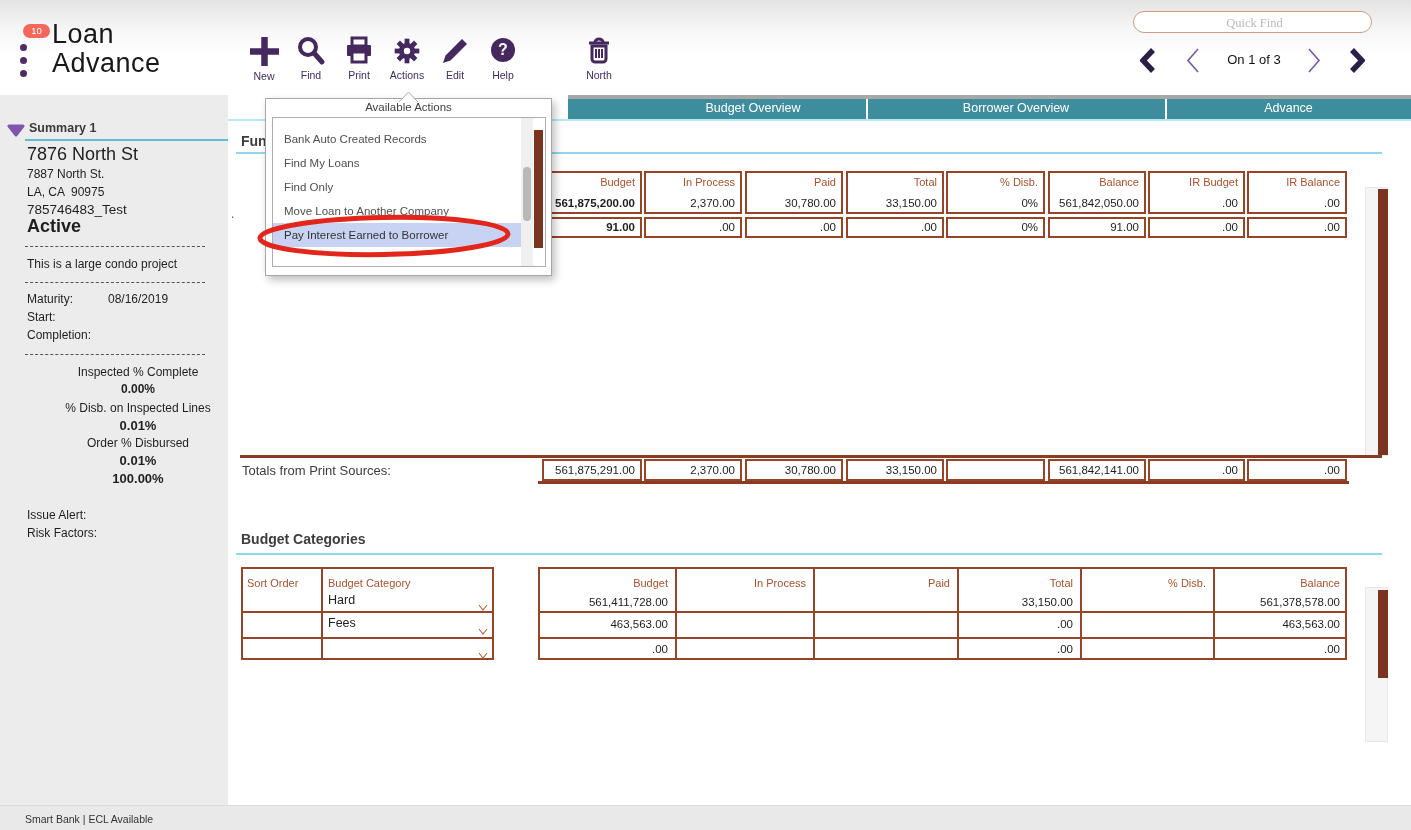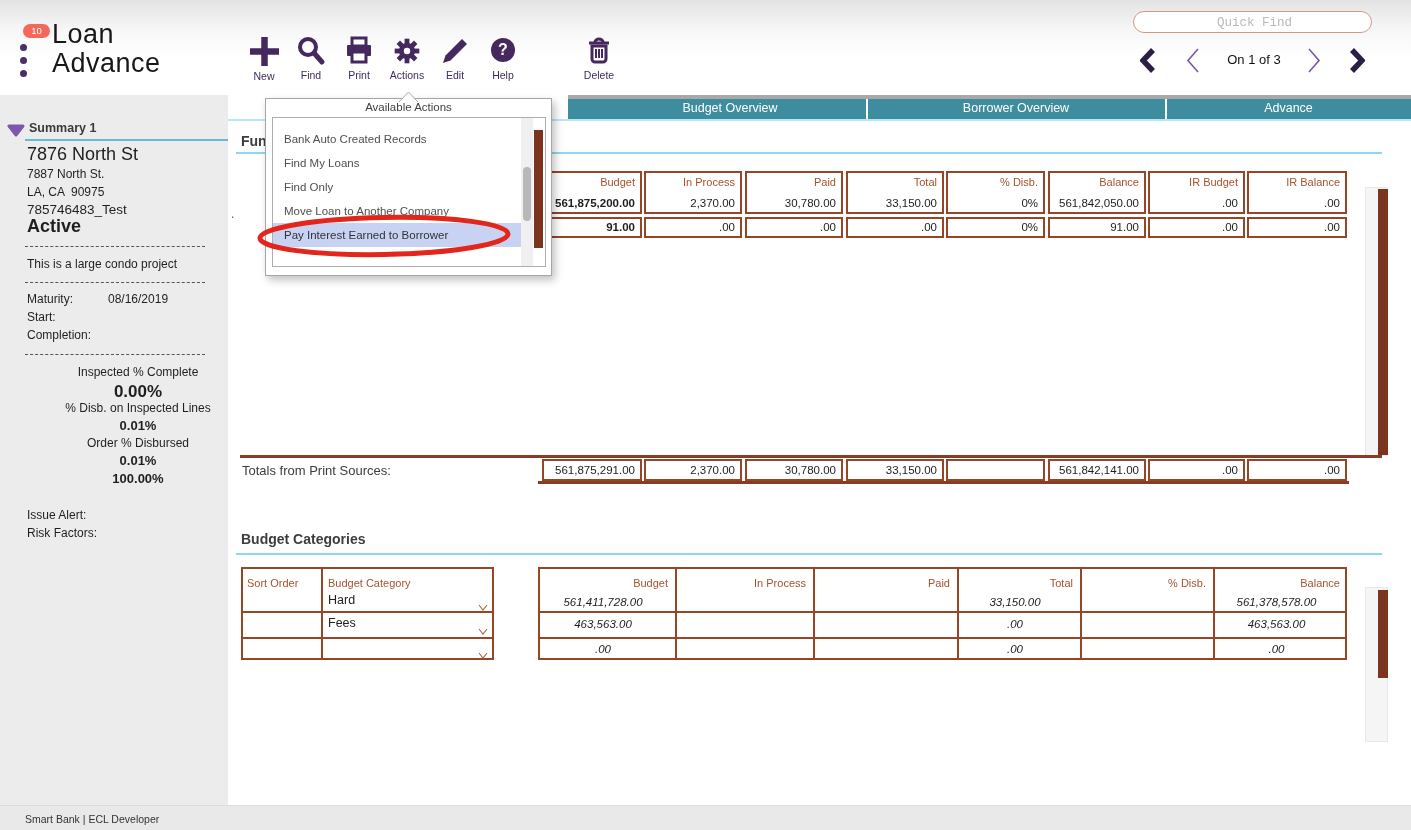--- a/index.html
+++ b/index.html
@@ -7,21 +7,21 @@
   .abs{position:absolute;}
   
   #header{left:0;top:0;width:1411px;height:95px;background:linear-gradient(#e3e3e3,#f7f7f7 32%,#ffffff 60%);}
   .dot{width:7px;height:7px;border-radius:50%;background:#4b2e66;left:20px;}
   #badge{left:23px;top:24px;width:27px;height:14px;border-radius:7px;background:#f4685c;color:#fff;font-size:9.5px;text-align:center;line-height:14px;}
   #title{left:52px;top:20px;font-size:27px;line-height:29px;color:#181818;letter-spacing:0.5px;}
   .tool{top:36px;width:46px;text-align:center;}
   .tool svg{display:block;margin:0 auto;}
   .tool .tlabel{font-size:10.5px;color:#3f2b5e;margin-top:3px;}
   #quickfind{left:1133px;top:11px;width:239px;height:22px;border:1.5px solid #d09c84;border-radius:12px;background:#fff;box-sizing:border-box;}
-  #quickfind input{width:100%;height:100%;border:none;outline:none;background:transparent;text-align:center;font-size:12.5px;color:#ec4899;font-family:Liberation Mono, monospace;}
+  #quickfind input{width:100%;height:100%;border:none;outline:none;background:transparent;text-align:center;font-size:12.5px;color:#ec4899;font-family:Liberation Serif, serif;}
   #quickfind input::placeholder{color:#b9b9b9;}
   #navstatus{left:1222px;top:52px;width:64px;text-align:center;font-size:13px;color:#111;}
   
   .tabbase{left:228px;top:95px;width:1183px;height:24px;background:#3d8d9e;}
   .tabgray{left:228px;top:95px;width:1183px;height:4px;background:#a8a8a8;}
   .tabsel{left:228px;top:95px;width:340px;height:24px;background:#ffffff;}
   .tabdiv{top:99px;width:2px;height:20px;background:#ffffff;}
   .tablabel{top:101px;color:#fff;font-size:12.5px;text-align:center;}
   .tabline{left:228px;top:119px;width:1183px;height:2.5px;background:#b5e9f8;}
   
@@ -47,21 +47,21 @@
   .ttv{position:absolute;top:0;right:5px;font-size:11.5px;color:#1d1d1d;line-height:18px;}
   
   .scrolltrack{background:#f5f5f5;border:1px solid #e8e8e8;box-sizing:border-box;}
   .scrollthumb{background:#7b341e;}
   
   .bctable{border:2px solid #964527;box-sizing:border-box;background:#fff;}
   .bcline-v{background:#964527;width:2px;position:absolute;}
   .bcline-h{background:#964527;height:2px;position:absolute;}
   .bch{position:absolute;font-size:11px;color:#a5522e;}
   .bcv{position:absolute;font-size:12.5px;color:#222;}
-  .bcnum{position:absolute;font-size:11.5px;color:#1d1d1d;text-align:center;font-style:italic;}
+  .bcnum{position:absolute;font-size:11.5px;color:#1d1d1d;text-align:right;}
   
   #popup{left:265px;top:98px;width:287px;height:178px;background:#fff;border:1px solid #a6a6a6;box-shadow:3px 4px 8px rgba(0,0,0,0.25);box-sizing:border-box;}
   #popup-inner{left:272px;top:117px;width:274px;height:150px;border:1px solid #adadad;background:#fff;box-sizing:border-box;}
   .mitem{position:absolute;left:273px;width:248px;height:24px;font-size:11.5px;color:#4f4f4f;line-height:24px;padding-left:11px;box-sizing:border-box;}
   .footer{left:0;top:805px;width:1411px;height:25px;background:#e9e9e9;border-top:1px solid #dcdcdc;box-sizing:border-box;}
 </style>
 </head>
 <body>
 
 <div id="header" class="abs"></div>
@@ -129,21 +129,21 @@
 </div>
 <div class="abs tool" style="left:576px">
   <span><svg width="30" height="30" viewBox="0 0 30 30">
         <line x1="5" y1="7" x2="25" y2="7" stroke="#44285e" stroke-width="3"></line>
         <path d="M11 6 a4 3 0 0 1 8 0" fill="none" stroke="#44285e" stroke-width="3"></path>
         <path d="M8 10 h14 v13 a3 3 0 0 1 -3 3 h-8 a3 3 0 0 1 -3 -3 Z" fill="none" stroke="#44285e" stroke-width="3"></path>
         <line x1="12" y1="13" x2="12" y2="22" stroke="#44285e" stroke-width="2"></line>
         <line x1="15" y1="13" x2="15" y2="22" stroke="#44285e" stroke-width="2"></line>
         <line x1="18" y1="13" x2="18" y2="22" stroke="#44285e" stroke-width="2"></line>
       </svg></span>
-  <div class="tlabel">Delete</div>
+  <div class="tlabel">North</div>
 </div>
 
 <div id="quickfind" class="abs">
   <input placeholder="Quick Find" style="">
 </div>
 <div class="abs" style="left:1140px;top:48px"><svg width="16" height="25" viewBox="0 0 16 25">
       <path d="M13 2 L3 12.5 L13 23" fill="none" stroke="#2b1f45" stroke-width="5.5"></path>
     </svg></div>
 <div class="abs" style="left:1186px;top:48px"><svg width="14" height="25" viewBox="0 0 14 25">
       <path d="M12 1 L2 12.5 L12 24" fill="none" stroke="#7a57a5" stroke-width="1.6"></path>
@@ -154,21 +154,21 @@
     </svg></div>
 <div class="abs" style="left:1349px;top:48px"><svg width="16" height="25" viewBox="0 0 16 25">
       <path d="M3 2 L13 12.5 L3 23" fill="none" stroke="#2b1f45" stroke-width="5.5"></path>
     </svg></div>
 
 <div class="abs tabbase"></div>
 <div class="abs tabgray"></div>
 <div class="abs tabsel"></div>
 <div class="abs tabdiv" style="left:866px"></div>
 <div class="abs tabdiv" style="left:1165px"></div>
-<div class="abs tablabel" style="left:552px;width:356px">Budget Overview</div>
+<div class="abs tablabel" style="left:575px;width:356px">Budget Overview</div>
 <div class="abs tablabel" style="left:867px;width:298px">Borrower Overview</div>
 <div class="abs tablabel" style="left:1166px;width:245px">Advance</div>
 <div class="abs tabline"></div>
 
 <div id="sidebar" class="abs"></div>
 <div class="abs" style="left:7px;top:123px"><svg width="18" height="13" viewBox="0 0 18 13">
       <path d="M2 2 L16 2 L9 11 Z" fill="#7e57ad" stroke="#7e57ad" stroke-width="3" stroke-linejoin="round"></path>
     </svg></div>
 <div class="sb" style="left:29px;top:121px;font-weight:bold;font-size:12.5px;color:#3a3a3a">Summary 1</div>
 <div class="abs" style="left:25px;top:139px;width:203px;height:1.5px;background:#62bcd8"></div>
@@ -179,21 +179,21 @@
 <div class="sb" style="left:27px;top:216px;font-size:18px;font-weight:bold">Active</div>
 <div class="abs dashed" style="left:25px;top:246px;width:180px"></div>
 <div class="sb" style="left:27px;top:257px">This is a large condo project</div>
 <div class="abs dashed" style="left:25px;top:282px;width:180px"></div>
 <div class="sb" style="left:27px;top:292px">Maturity:</div>
 <div class="sb" style="left:108px;top:292px">08/16/2019</div>
 <div class="sb" style="left:27px;top:310px">Start:</div>
 <div class="sb" style="left:27px;top:328px">Completion:</div>
 <div class="abs dashed" style="left:25px;top:354px;width:180px"></div>
 <div class="sb ctr" style="top:365px">Inspected % Complete</div>
-<div class="sb ctr" style="top:382px;font-weight:bold;font-size:17px">0.00%</div>
+<div class="sb ctr" style="top:382px;font-weight:bold;font-size:12px">0.00%</div>
 <div class="sb ctr" style="top:401px">% Disb. on Inspected Lines</div>
 <div class="sb ctr" style="top:418px;font-weight:bold;font-size:13px">0.01%</div>
 <div class="sb ctr" style="top:436px">Order % Disbursed</div>
 <div class="sb ctr" style="top:453px;font-weight:bold;font-size:13px">0.01%</div>
 <div class="sb ctr" style="top:471px;font-weight:bold;font-size:13px">100.00%</div>
 <div class="sb" style="left:27px;top:508px">Issue Alert:</div>
 <div class="sb" style="left:27px;top:526px">Risk Factors:</div>
 
 <div id="main" class="abs"></div>
 <div class="abs sechead" style="left:241px;top:133px">Fund Sources</div>
@@ -332,21 +332,21 @@
 <div class="bcnum" style="left:957px;width:116px;top:618px">.00</div>
 <div class="bcnum" style="left:1213px;width:127px;top:618px">463,563.00</div>
 <div class="bcnum" style="left:538px;width:130px;top:643px">.00</div>
 <div class="bcnum" style="left:957px;width:116px;top:643px">.00</div>
 <div class="bcnum" style="left:1213px;width:127px;top:643px">.00</div>
 
 <div class="abs scrolltrack" style="left:1365px;top:587px;width:23px;height:155px"></div>
 <div class="abs scrollthumb" style="left:1378px;top:590px;width:10px;height:88px"></div>
 
 <div class="abs footer"></div>
-<div class="abs" style="left:25px;top:813px;font-size:10.5px;color:#333">Smart Bank | ECL Developer</div>
+<div class="abs" style="left:25px;top:813px;font-size:10.5px;color:#333">Smart Bank | ECL Available</div>
 
 <div id="popup" class="abs"></div>
 <div class="abs" style="left:398px;top:88px"><svg width="21" height="11" viewBox="0 0 21 11">
       <path d="M1 11 L10.5 1 L20 11" fill="#ffffff" stroke="#aaaaaa" stroke-width="1"></path>
     </svg></div>
 <div class="abs" style="left:265px;top:101px;width:287px;text-align:center;font-size:11.5px;color:#3f3f3f">Available Actions</div>
 <div id="popup-inner" class="abs"></div>
 <div class="mitem" style="top:127px">Bank Auto Created Records</div>
 <div class="mitem" style="top:151px">Find My Loans</div>
 <div class="mitem" style="top:175px">Find Only</div>

